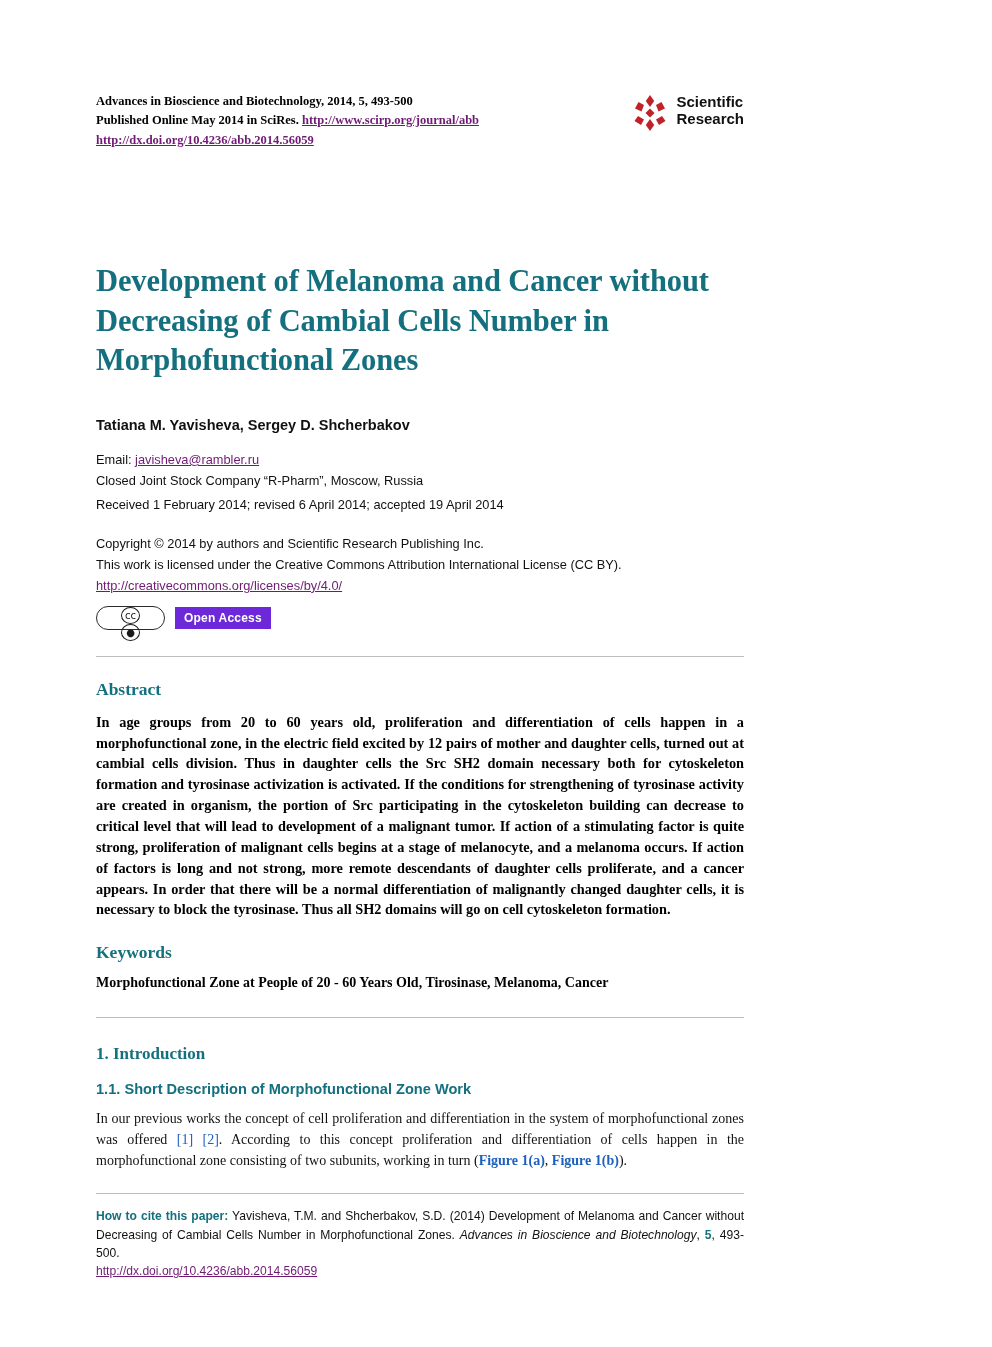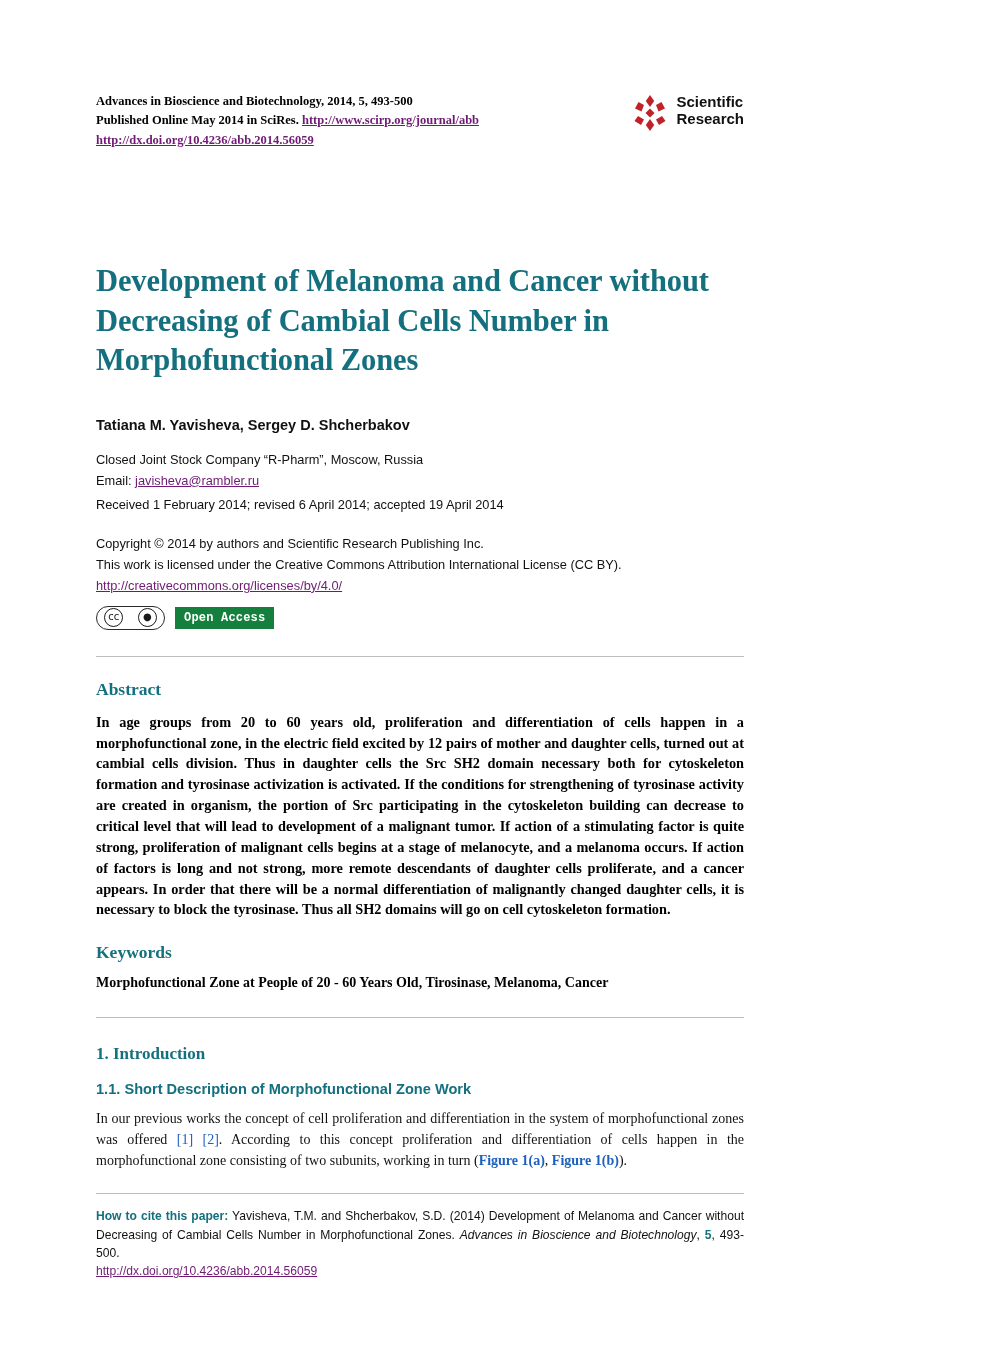--- a/index.html
+++ b/index.html
@@ -107,35 +107,36 @@
   .cc-badge {
     width: 69px;
     height: 24px;
     border: 1px solid #2b2b2b;
     border-radius: 12px;
     background: #fff;
     display: flex;
     align-items: center;
     justify-content: space-around;
     box-sizing: border-box;
+    flex-direction: column;
   }
   .cc-circle {
     width: 17px; height: 17px;
     border-radius: 50%;
     border: 1.4px solid #1a1a1a;
     font-size: 10px;
     line-height: 15px;
     text-align: center;
     font-family: "DejaVu Sans", sans-serif;
     color: #1a1a1a;
   }
   .openaccess {
-    background: #15803d;
+    background: #6d28d9;
     color: #ffffff;
-    font-family: Liberation Mono, monospace;
+    font-family: Liberation Sans, sans-serif;
     font-size: 12px;
     font-weight: bold;
     padding: 4px 9px 4px 9px;
     letter-spacing: 0.2px;
   }
 
   hr.rule {
     border: none;
     border-top: 1.2px solid #bdbdbd;
     margin: 26px 0 0 0;
@@ -236,22 +237,22 @@
         <div>Research</div>
       </div>
     </div>
   </div>
 
   <div class="title">Development of Melanoma and Cancer without Decreasing of Cambial Cells Number in Morphofunctional Zones</div>
 
   <div class="authors">Tatiana M. Yavisheva, Sergey D. Shcherbakov</div>
 
   <div class="affil">
+    <div><span>Email: </span><a class="link" href="#">javisheva@rambler.ru</a></div>
     <div>Closed Joint Stock Company “R-Pharm”, Moscow, Russia</div>
-    <div><span>Email: </span><a class="link" href="#">javisheva@rambler.ru</a></div>
   </div>
 
   <div class="dates">Received 1 February 2014; revised 6 April 2014; accepted 19 April 2014</div>
 
   <div class="copyright">
     <div>Copyright © 2014 by authors and Scientific Research Publishing Inc.</div>
     <div>This work is licensed under the Creative Commons Attribution International License (CC BY).</div>
     <div><a class="link" href="#">http://creativecommons.org/licenses/by/4.0/</a></div>
   </div>
 

